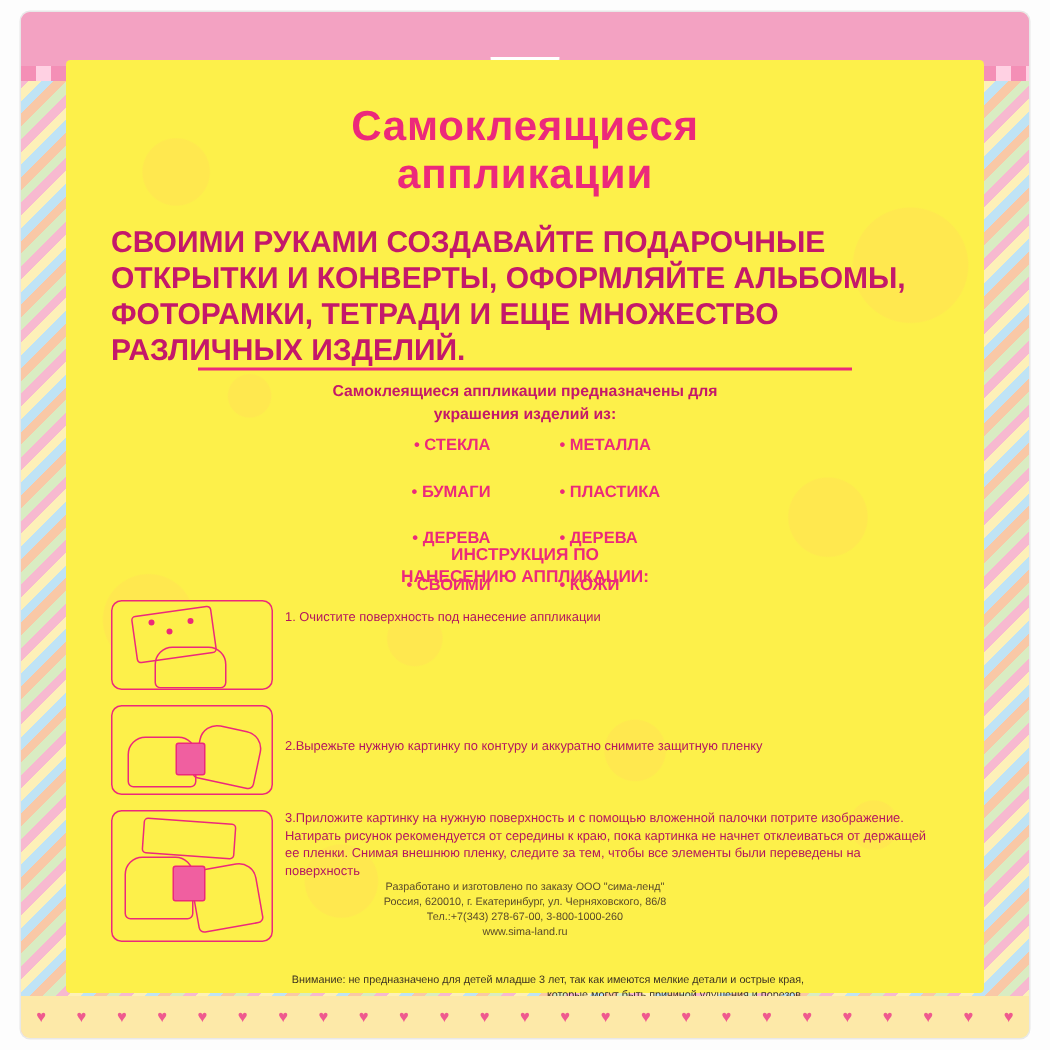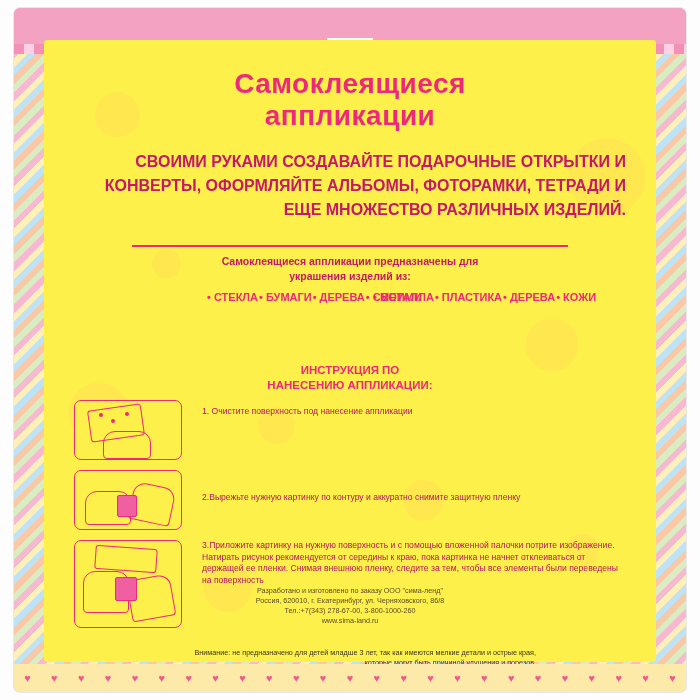--- a/index.html
+++ b/index.html
@@ -101,26 +101,26 @@
     color: #ec297b;
     font-weight: bold;
     font-size: 28px;
     line-height: 32px;
     letter-spacing: 0.5px;
   }
 
   .lead {
     position: absolute;
     left: 30px;
-    right: 30px;
+    right: 42px;
     top: 110px;
-    text-align: right;
+    text-align: left;
     color: #c4186a;
     font-weight: bold;
-    font-size: 16px;
+    font-size: 20px;
     line-height: 24px;
   }
 
   .rule {
     position: absolute;
     left: 88px;
     right: 88px;
     top: 205px;
     height: 2px;
     background: #ec297b;
@@ -141,22 +141,22 @@
   .materials {
     position: absolute;
     left: 0; right: 0;
     top: 250px;
     display: flex;
     justify-content: center;
     gap: 26px;
   }
   .mat-col {
     display: flex;
-    flex-direction: row;
-    gap: 1px;
+    flex-direction: column;
+    gap: 17px;
   }
   .mat-col.left { align-items: flex-end; width: 120px; }
   .mat-col.right { align-items: flex-start; width: 120px; margin-left: 20px; }
   .mat-item {
     color: #ec297b;
     font-weight: bold;
     font-size: 11px;
     line-height: 14px;
     white-space: nowrap;
   }
@@ -176,21 +176,21 @@
   .steps {
     position: absolute;
     left: 30px;
     right: 30px;
     top: 360px;
   }
   .step {
     position: relative;
     display: flex;
     align-items: flex-start;
-    gap: 20px;
+    gap: 8px;
     margin-bottom: 10px;
   }
   .step .pic {
     flex: 0 0 auto;
     width: 106px;
     height: 58px;
     border: 1.6px solid #ec297b;
     border-radius: 7px;
     background: #fdf04a;
     position: relative;

